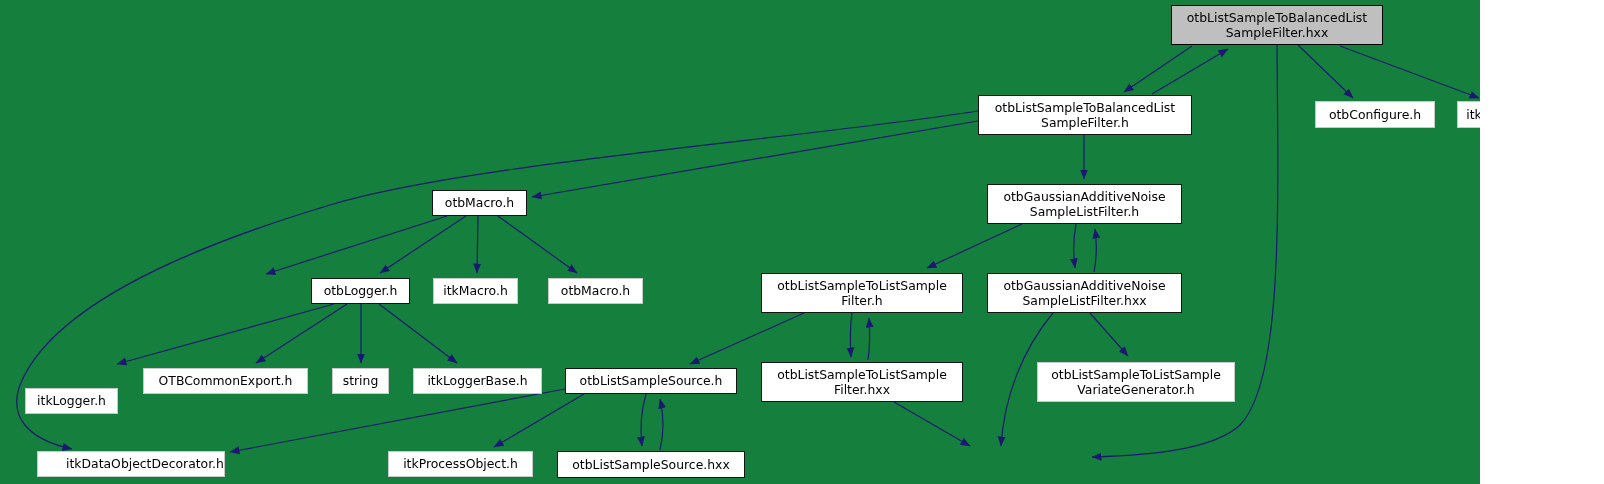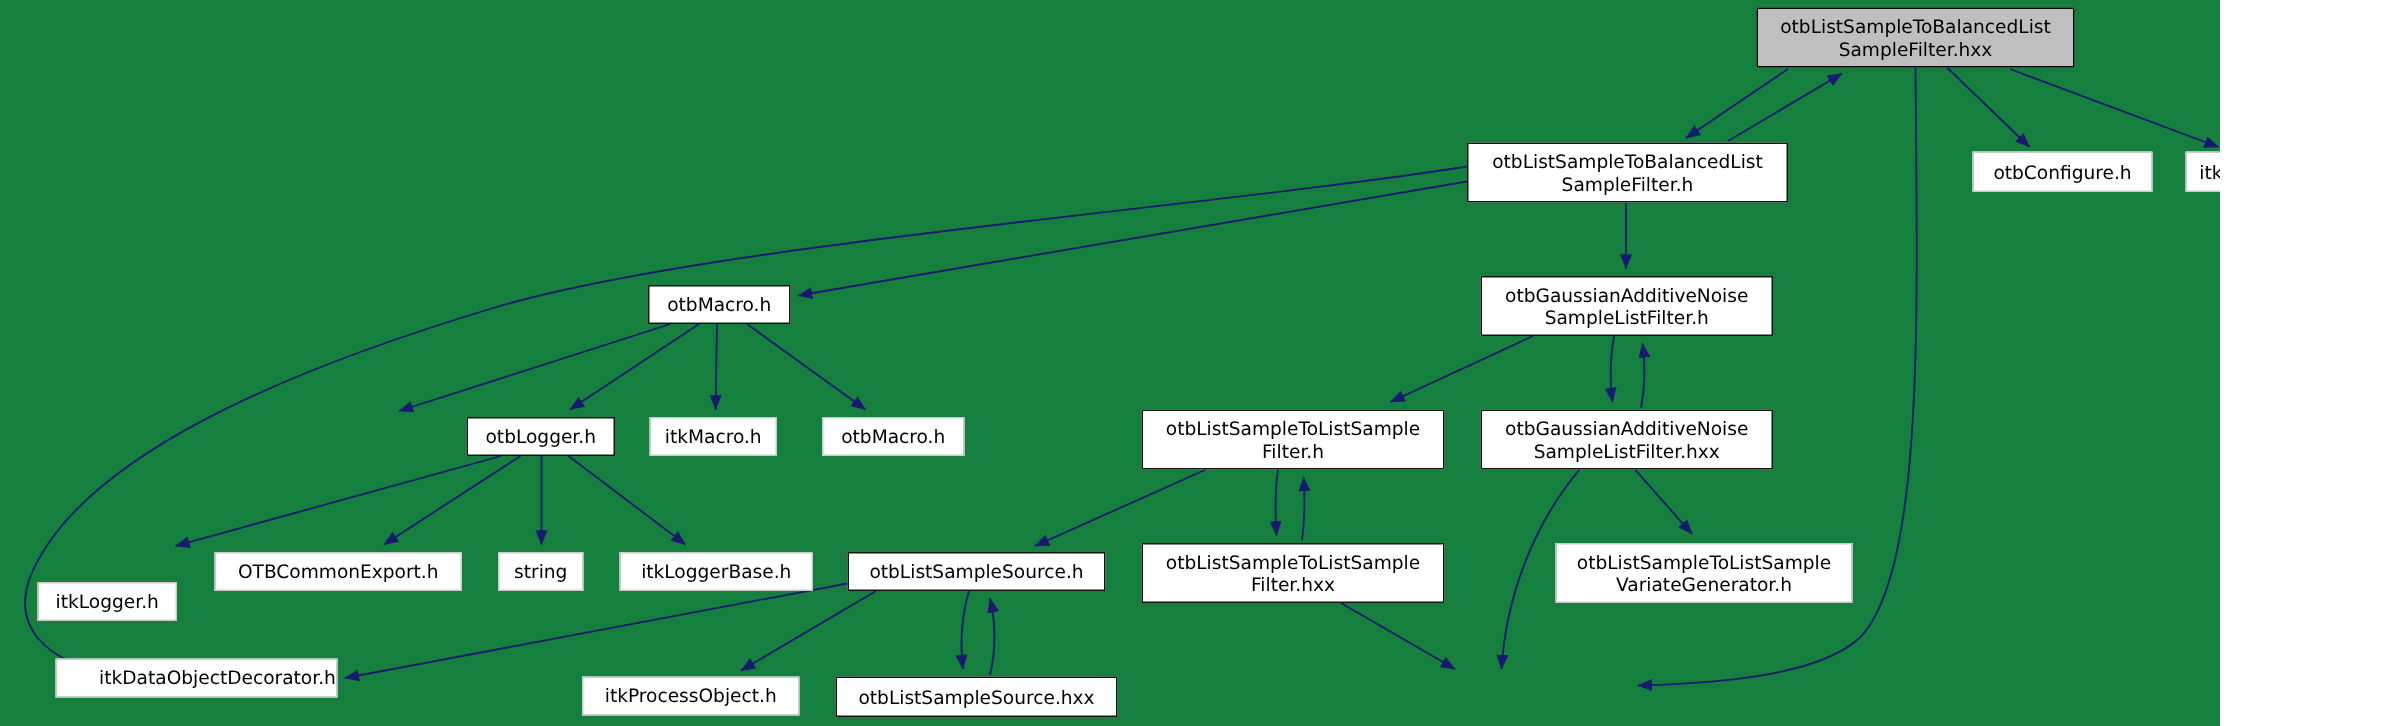--- a/index.html
+++ b/index.html
@@ -85,16 +85,16 @@
 SampleListFilter.hxx</div>
     <div class="node leaf" style="left: 25px; top: 388px; width: 93px; height: 26px;">itkLogger.h</div>
     <div class="node leaf" style="left: 143px; top: 368px; width: 165px; height: 26px; text-align: right;">OTBCommonExport.h</div>
     <div class="node leaf" style="left: 332px; top: 368px; width: 57px; height: 26px;">string</div>
     <div class="node leaf" style="left: 413px; top: 368px; width: 129px; height: 26px;">itkLoggerBase.h</div>
     <div class="node internal" style="left: 565px; top: 368px; width: 172px; height: 26px;">otbListSampleSource.h</div>
     <div class="node internal" style="left: 761px; top: 362px; width: 202px; height: 40px;">otbListSampleToListSample
 Filter.hxx</div>
     <div class="node leaf" style="left: 1037px; top: 362px; width: 198px; height: 40px;">otbListSampleToListSample
 VariateGenerator.h</div>
-    <div class="node leaf" style="left: 37px; top: 439px; width: 188px; height: 26px; padding-left: 28px;">itkDataObjectDecorator.h</div>
+    <div class="node leaf" style="left: 37px; top: 451px; width: 188px; height: 26px; padding-left: 28px;">itkDataObjectDecorator.h</div>
     <div class="node leaf" style="left: 388px; top: 451px; width: 145px; height: 26px;">itkProcessObject.h</div>
     <div class="node internal" style="left: 557px; top: 451px; width: 188px; height: 27px;">otbListSampleSource.hxx</div>
   </div>
 
 </body></html>

